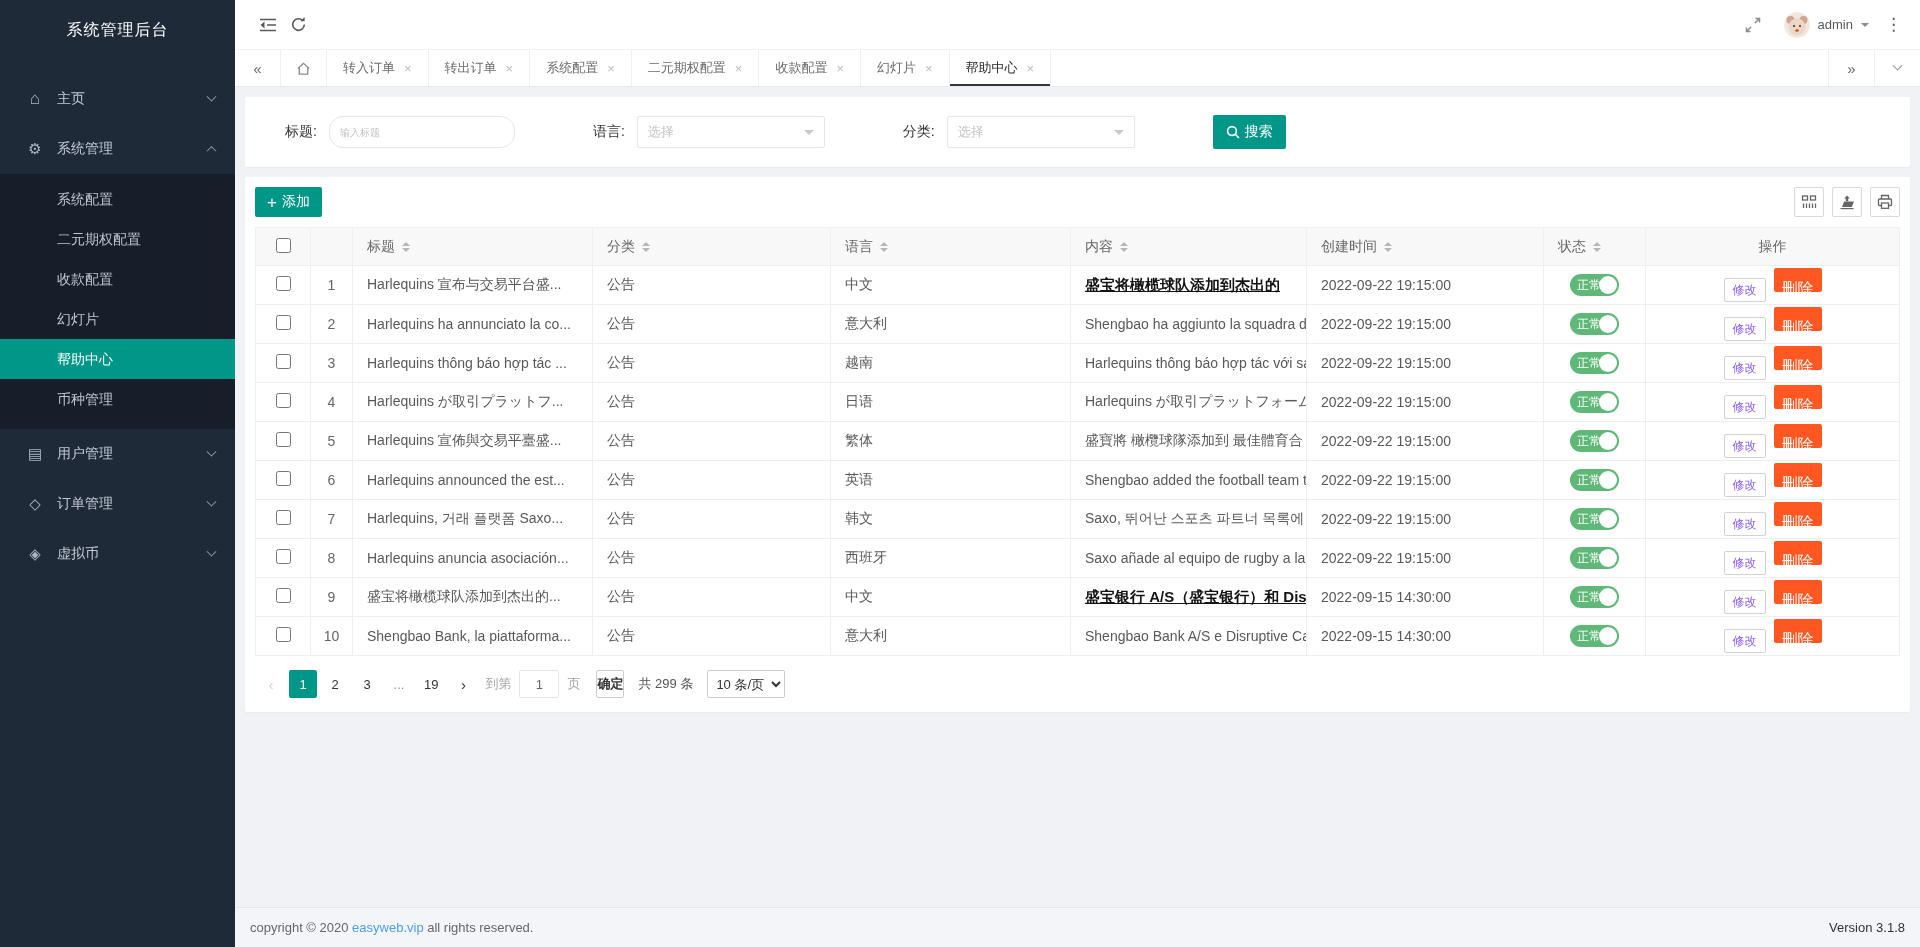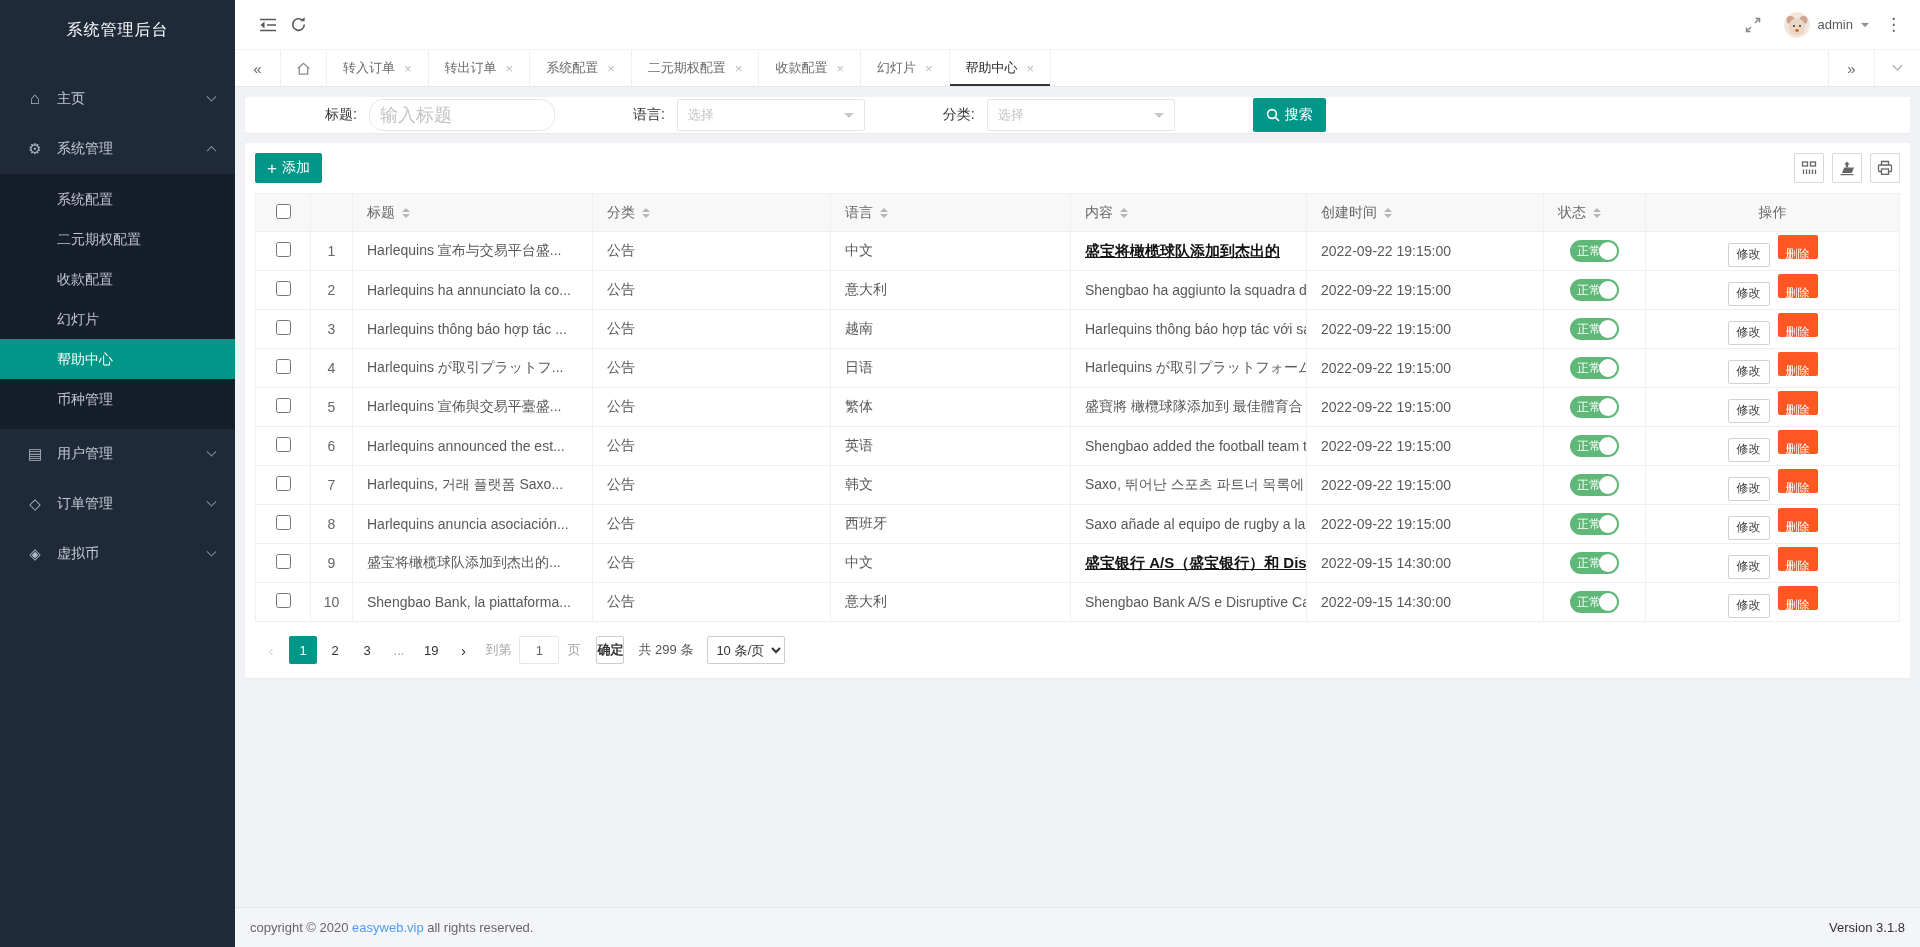--- a/index.html
+++ b/index.html
@@ -47,24 +47,24 @@
   .tab.active::after { content:""; position:absolute; left:0; right:0; bottom:0; height:2px; background:#32363f; }
   .tab-close { color:#bdbdbd; font-size:13px; line-height:1; }
   .tab-close::before { content:"×"; }
   .tabbar-right { margin-left:auto; display:flex; align-items:stretch; }
   .tabbar-right .tab-nav { border-right:none; border-left:1px solid #f0f0f0; }
 
   
   .content { flex:1; padding:10px; overflow:hidden; }
   .card { background:#fff; border-radius:2px; box-shadow:0 1px 2px rgba(0,0,0,0.04); }
 
-  .search-card { height:36px; display:flex; align-items:center; padding-left:80px; margin-bottom:10px; }
+  .search-card { height:70px; display:flex; align-items:center; padding-left:40px; margin-bottom:10px; }
   .field { display:flex; align-items:center; margin-right:78px; }
   .field-label { color:#333; margin-right:12px; font-size:14px; white-space:nowrap; }
-  .text-input { width:186px; height:32px; border:1px solid #e6e6e6; border-radius:14px; padding:0 10px; font-size:18px; color:#333; outline:none; }
+  .text-input { width:186px; height:32px; border:1px solid #e6e6e6; border-radius:14px; padding:0 10px; font-size:10px; color:#333; outline:none; }
   .text-input::placeholder { color:#c4c4c4; }
   .select-box { width:188px; height:32px; border:1px solid #e6e6e6; border-radius:2px; display:flex; align-items:center; padding:0 10px; font-size:13px; color:#c4c4c4; cursor:pointer; }
   .select-arrow { margin-left:auto; width:0; height:0; border:5px solid transparent; border-top-color:#c9c9c9; transform:translateY(3px); }
   .search-btn { height:34px; padding:0 13px; background:var(--primary); color:#fff; border:none; border-radius:2px; font-size:14px; display:flex; align-items:center; gap:5px; cursor:pointer; }
 
   .table-card { padding:10px 10px 8px; }
   .toolbar { display:flex; align-items:center; margin-bottom:10px; }
   .add-btn { height:30px; padding:0 12px; background:var(--primary); color:#fff; border:none; border-radius:2px; font-size:14px; display:flex; align-items:center; gap:5px; cursor:pointer; }
   .plus { font-size:17px; line-height:1; font-weight:400; }
   .tool-icons { margin-left:auto; display:flex; gap:8px; }
@@ -82,22 +82,22 @@
   .sort { display:inline-flex; flex-direction:column; margin-left:7px; cursor:pointer; }
   .sort::before { content:""; border:4px solid transparent; border-bottom-color:#b6b6b6; margin-bottom:2px; }
   .sort::after  { content:""; border:4px solid transparent; border-top-color:#b6b6b6; }
   .th-actions { text-align:center; }
   input[type=checkbox] { width:15px; height:15px; cursor:pointer; }
 
   .toggle { width:49px; height:22px; background:var(--success); border-radius:11px; display:inline-flex; align-items:center; position:relative; cursor:pointer; vertical-align:middle; }
   .toggle-text { color:#fff; font-size:12px; margin-left:7px; }
   .toggle-knob { position:absolute; right:2px; top:2px; width:18px; height:18px; border-radius:50%; background:#fff; }
 
-  .btn-modify { height:24px; padding:0 8px; background:#fff; border:1px solid #d2d2d2; border-radius:2px; color:#404040; font-size:12px; cursor:pointer; }
-  .btn-delete { height:24px; padding:11px 8px; background:var(--danger); border:none; border-radius:2px; color:#fff; font-size:12px; margin-left:8px; cursor:pointer; }
+  .btn-modify { height:24px; padding:0 8px; background:#fff; border:1px solid #d2d2d2; border-radius:2px; color:#8b5cf6; font-size:12px; cursor:pointer; }
+  .btn-delete { height:24px; padding:11px 8px; background:var(--danger); border:none; border-radius:2px; color:#fff; font-size:16px; margin-left:8px; cursor:pointer; }
 
   .pagination { display:flex; align-items:center; padding:14px 2px 6px; font-size:13px; color:#333; gap:4px; }
   .page-btn { min-width:28px; height:28px; display:inline-flex; align-items:center; justify-content:center; padding:0 7px; cursor:pointer; border-radius:2px; }
   .page-btn.prev { color:#d2d2d2; }
   .page-btn.next { color:#333; font-size:15px; }
   .page-btn.prev { font-size:15px; }
   .page-btn.active { background:var(--primary); color:#fff; }
   .page-btn.ellipsis { color:#999; cursor:default; }
   .goto-label, .page-unit { color:#a6a6a6; margin:0 4px; }
   .goto-input { width:40px; height:28px; border:1px solid #e6e6e6; border-radius:2px; text-align:center; color:#666; font-size:13px; outline:none; }

